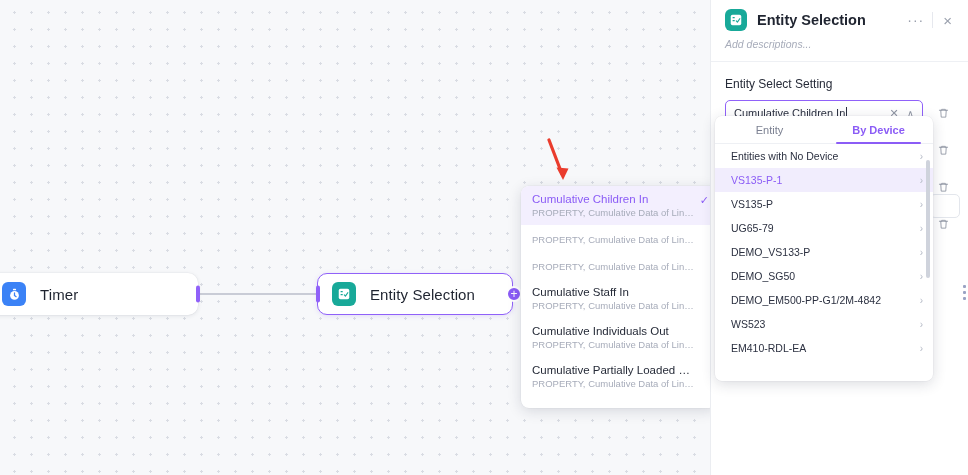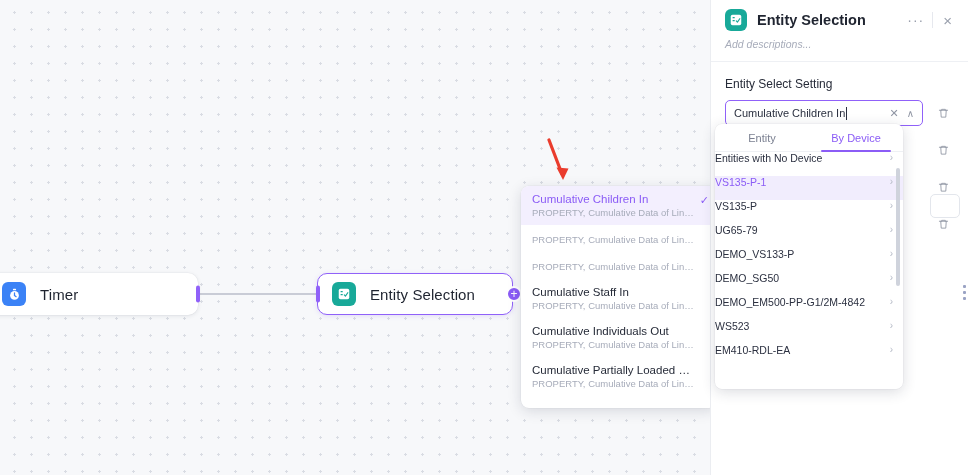--- a/index.html
+++ b/index.html
@@ -224,49 +224,49 @@
     right: 8px; top: 132px;
     width: 30px; height: 24px;
     border: 1px solid #e3e6ec;
     border-radius: 5px;
     background: #fff;
   }
 
   
   .device-dd {
     position: absolute;
-    left: 715px; top: 124px;
-    width: 188px; height: 265px;
+    left: 715px; top: 116px;
+    width: 218px; height: 265px;
     background: #fff;
     border-radius: 7px;
     box-shadow: 0 3px 14px rgba(30,35,60,.16), 0 0 0 .5px rgba(30,35,60,.06);
     overflow: hidden;
   }
   .dd-tabs {
     display: flex;
     height: 28px;
     border-bottom: 1px solid #eef0f4;
   }
   .dd-tab {
     flex: 1;
     display: flex; align-items: center; justify-content: center;
     font-size: 11px;
     color: #7b8091;
     position: relative;
   }
-  .dd-tab.active { color: #8b5cf6; font-weight: normal; }
+  .dd-tab.active { color: #8b5cf6; font-weight: bold; }
   .dd-tab.active::after {
     content: "";
     position: absolute; left: 12px; right: 12px; bottom: -1px;
     height: 2px; background: #8b5cf6; border-radius: 1px;
   }
   .dev-item {
     height: 24px;
-    display: flex; 
-    padding: 0 10px 0 0;
+    display: flex; align-items: center;
+    padding: 0 10px 0 16px;
     font-size: 10.5px;
     color: #2b3040;
   }
   .dev-item.active { background: #f1edfd; color: #8b5cf6; gap: 25px; }
   .dev-item .chev { margin-left: auto; color: #b6bbc7; font-size: 10px; }
   .dev-scroll {
     position: absolute;
     right: 3px; top: 44px;
     width: 4px; height: 118px;
     border-radius: 2px;

